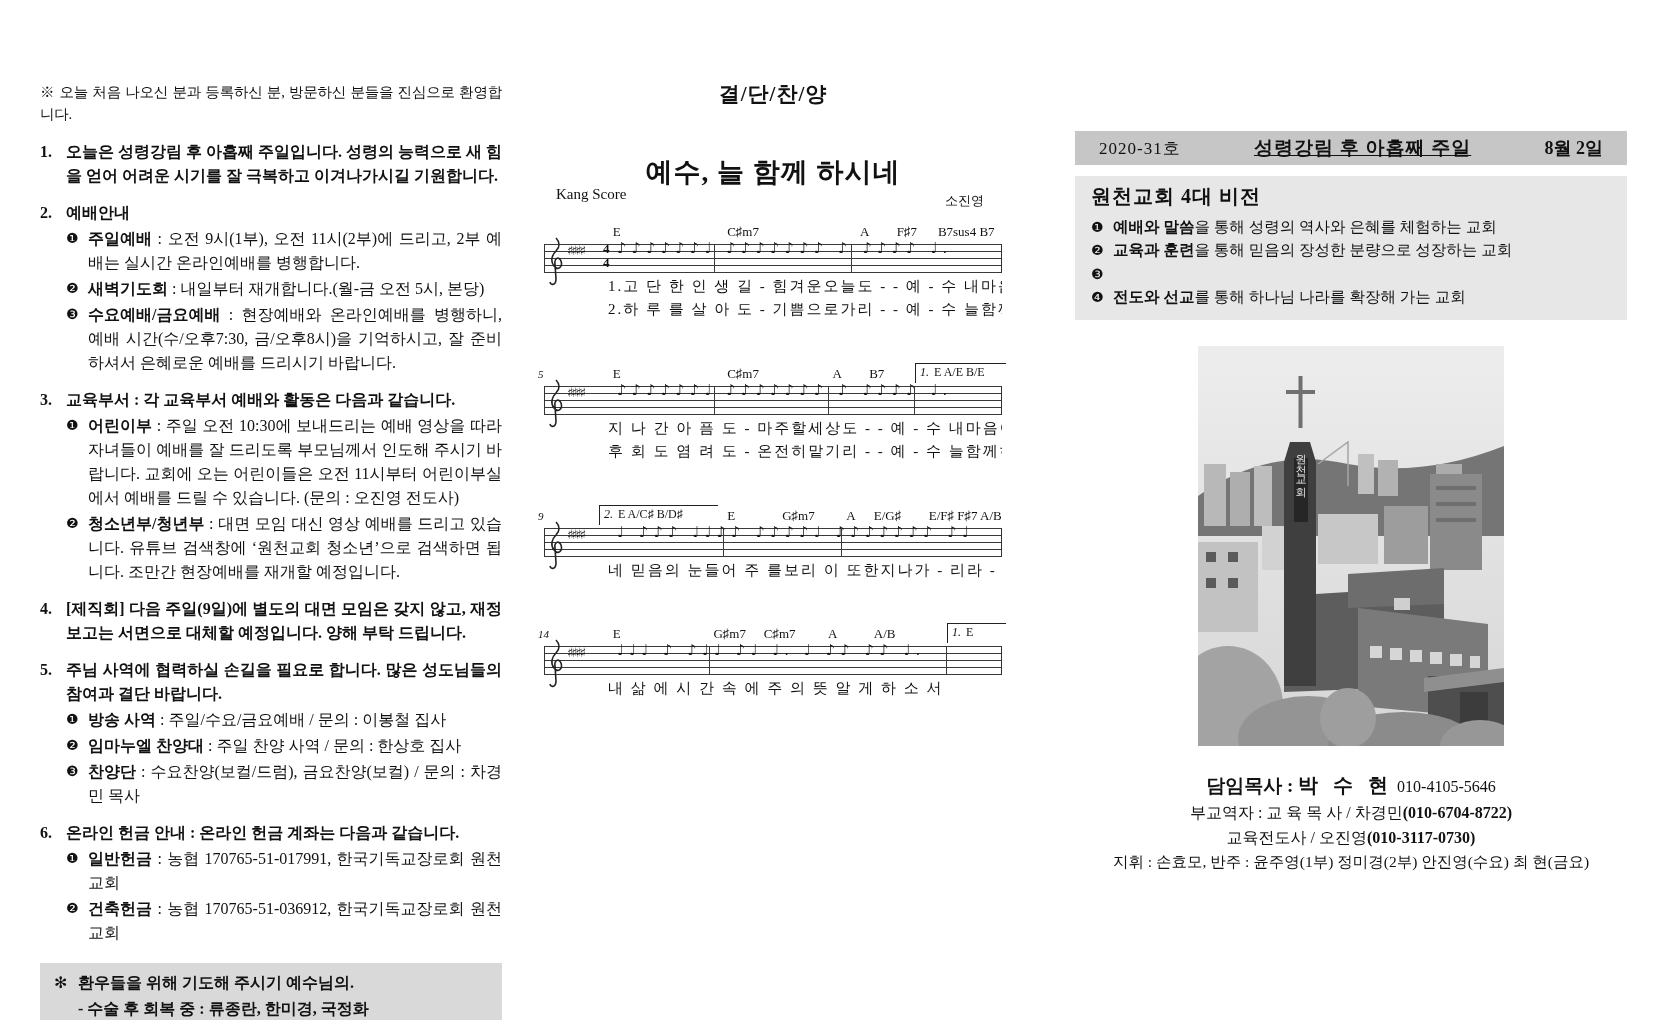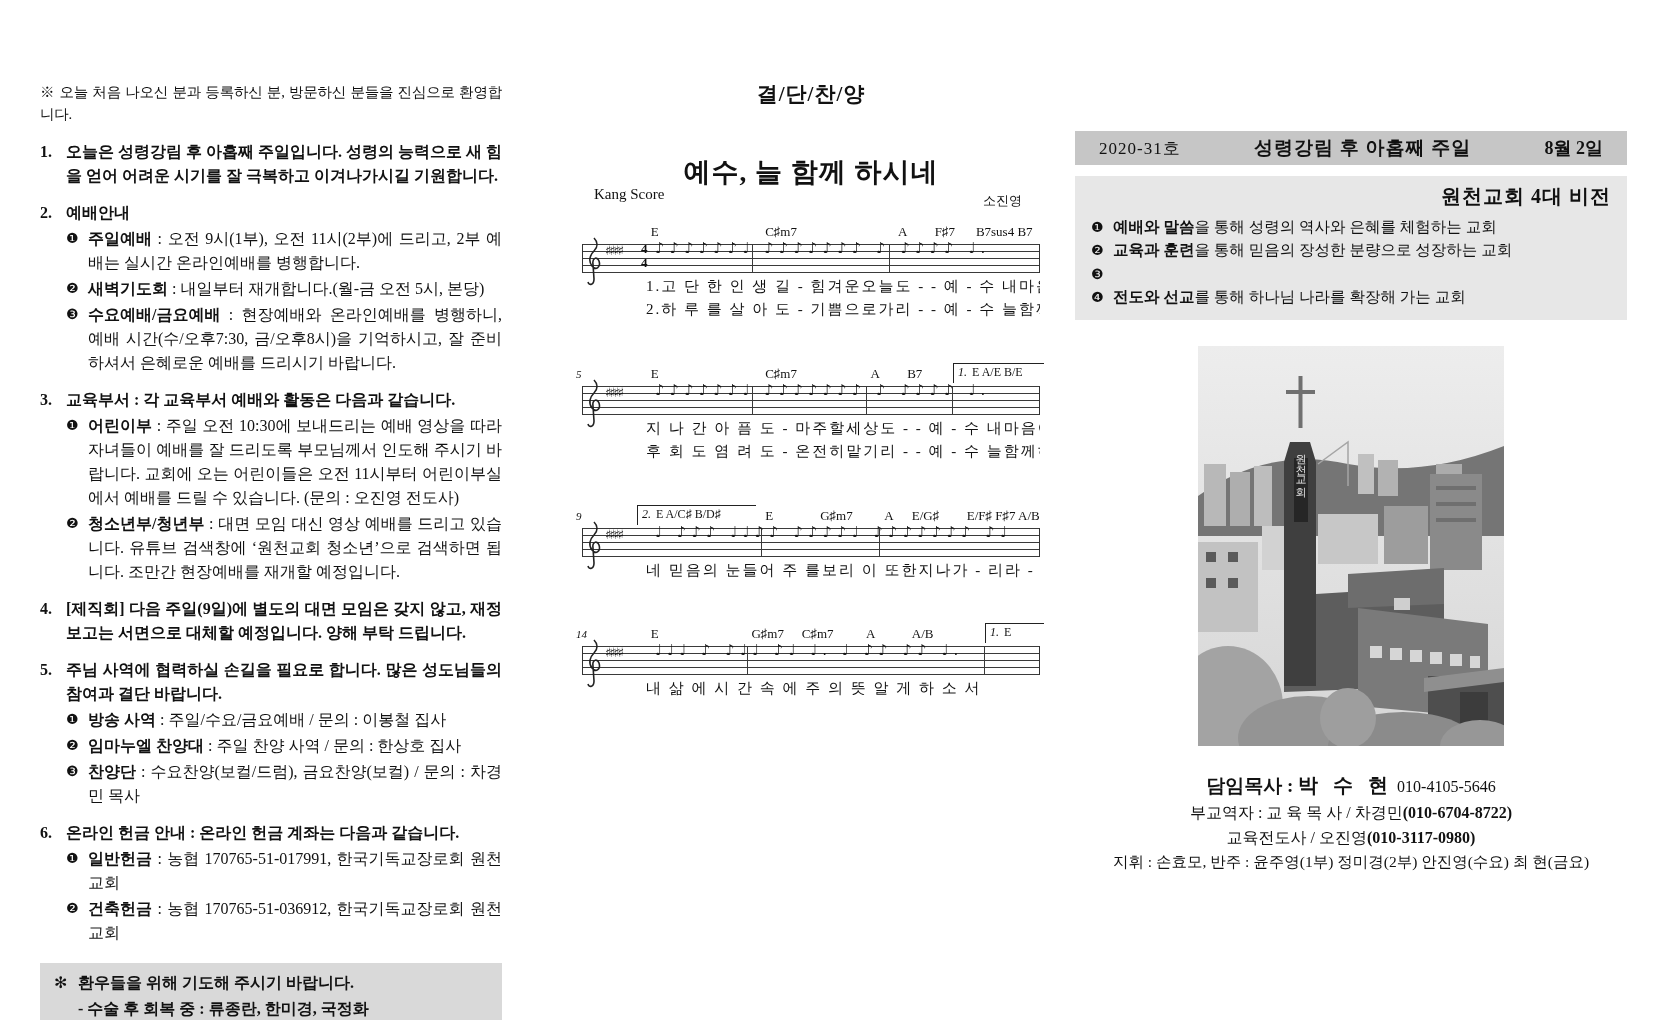--- a/index.html
+++ b/index.html
@@ -16,21 +16,21 @@
   .sub{display:flex;margin-top:2px;}
   .sub .marker{flex:0 0 22px;width:22px;font-family:"DejaVu Sans",sans-serif;font-size:14px;padding-top:1px;}
   .sub .stext{flex:1;text-align:justify;}
   .sub .stext b{font-weight:bold;}
   .prayer-box{margin-top:18px;background:#d9d9d9;padding:8px 12px 10px 14px;font-weight:bold;}
   .prayer-title{display:flex;}
   .prayer-title .psym{flex:0 0 24px;font-family:"DejaVu Sans",sans-serif;}
   .prayer-line{padding-left:24px;margin-top:2px;}
 
   
-  .col-mid{position:absolute;left:576px;top:80px;width:470px;}
+  .col-mid{position:absolute;left:538px;top:80px;width:470px;}
   .mid-title{text-align:center;font-weight:bold;font-size:21px;letter-spacing:1px;}
   .score{position:relative;margin-top:46px;}
   .score-title{text-align:center;font-size:27px;font-weight:bold;letter-spacing:1px;}
   .score-credit-left{position:absolute;left:18px;top:32px;font-size:15px;}
   .score-credit-right{text-align:right;font-size:13px;margin:2px 24px 0 0;}
   .staff{position:relative;margin:14px 6px 0 6px;height:104px;}
   .staff.two-lyric{height:128px;}
   .chord-row{position:relative;height:20px;font-size:13px;}
   .chord{position:absolute;top:0;white-space:nowrap;}
   .measure-num{position:absolute;left:-6px;top:2px;font-size:11px;font-style:italic;}
@@ -44,24 +44,24 @@
   .timesig{position:absolute;left:58px;top:-2px;font-size:13px;font-weight:bold;line-height:1.1;text-align:center;}
   .notes{position:absolute;left:72px;right:4px;top:-5px;font-family:"DejaVu Sans",sans-serif;
     font-size:15px;letter-spacing:5px;white-space:nowrap;overflow:hidden;color:#151515;}
   .lyric{margin-top:4px;padding-left:64px;font-size:15px;letter-spacing:2px;white-space:nowrap;overflow:hidden;}
 
   
   .col-right{position:absolute;left:1075px;top:131px;width:552px;}
   .header-bar{background:#c6c6c6;display:flex;justify-content:space-between;align-items:center;
     padding:4px 24px;font-size:17px;}
   .header-issue{letter-spacing:1px;font-family:Liberation Serif, serif;}
-  .header-title{font-weight:bold;font-size:19px;letter-spacing:1px;}
+  .header-title{font-weight:bold;font-size:19px;letter-spacing:1px;text-decoration:underline;}
   .header-date{font-weight:bold;font-size:18px;}
   .vision-box{background:#e7e7e7;margin-top:11px;padding:7px 16px 12px 16px;}
-  .vision-title{text-align:right;font-weight:bold;font-size:20px;letter-spacing:1px;margin-bottom:5px;}
+  .vision-title{text-align:left;font-weight:bold;font-size:20px;letter-spacing:1px;margin-bottom:5px;}
   .vision-item{display:flex;font-size:15.5px;line-height:1.5;}
   .vision-item .marker{flex:0 0 22px;font-family:"DejaVu Sans",sans-serif;font-size:14px;padding-top:2px;}
   .vision-item b{font-weight:bold;margin-top:25px;}
   .photo-wrap{width:306px;margin:26px auto 0 auto;}
   .contact{margin-top:20px;text-align:center;line-height:1.55;font-size:16px;}
   .pastor-line{font-size:16px;}
   .pastor-label{font-weight:bold;font-size:19px;}
   .pastor-name{font-weight:bold;font-size:20px;letter-spacing:5px;}
   .pastor-phone{font-size:16px;}
   .contact-line{font-size:16px;}
@@ -150,21 +150,21 @@
         <div class="sub">
           <span class="marker">❷</span>
           <span class="stext"><b>건축헌금</b><span> : 농협 170765-51-036912, 한국기독교장로회 원천교회</span></span>
         </div>
       </div>
     </div>
 
     <div class="prayer-box">
       <div class="prayer-title">
         <span class="psym">✻</span>
-        <span>환우들을 위해 기도해 주시기 바랍니다.</span>
+        <span>환우들을 위해 기도해 주시기 예수님의.</span>
       </div>
       <div class="prayer-line">- 수술 후 회복 중 : 류종란, 한미경, 국정화</div>
 
     </div>
   </section>
 
   <section class="col-mid">
     <div class="mid-title">결/단/찬/양</div>
 
     <div class="score">
@@ -358,18 +358,18 @@
         <ellipse cx="282" cy="400" rx="40" ry="26" fill="#979797"></ellipse>
       </svg>
     </div>
 
     <div class="contact">
       <div class="pastor-line">
         <span class="pastor-label">담임목사</span><span class="pastor-label"> : </span><span class="pastor-name">박 수 현</span>
         <span class="pastor-phone">010-4105-5646</span>
       </div>
       <div class="contact-line"><span>부교역자 : 교 육 목 사 / 차경민</span><span class="ph">(010-6704-8722)</span></div>
-      <div class="contact-line"><span>교육전도사 / 오진영</span><span class="ph">(010-3117-0980)</span></div>
+      <div class="contact-line"><span>교육전도사 / 오진영</span><span class="ph">(010-3117-0730)</span></div>
       <div class="contact-line contact-last">지휘 : 손효모,   반주 : 윤주영(1부) 정미경(2부) 안진영(수요) 최 현(금요)</div>
     </div>
   </section>
 
 </div>
 
 </body></html>

